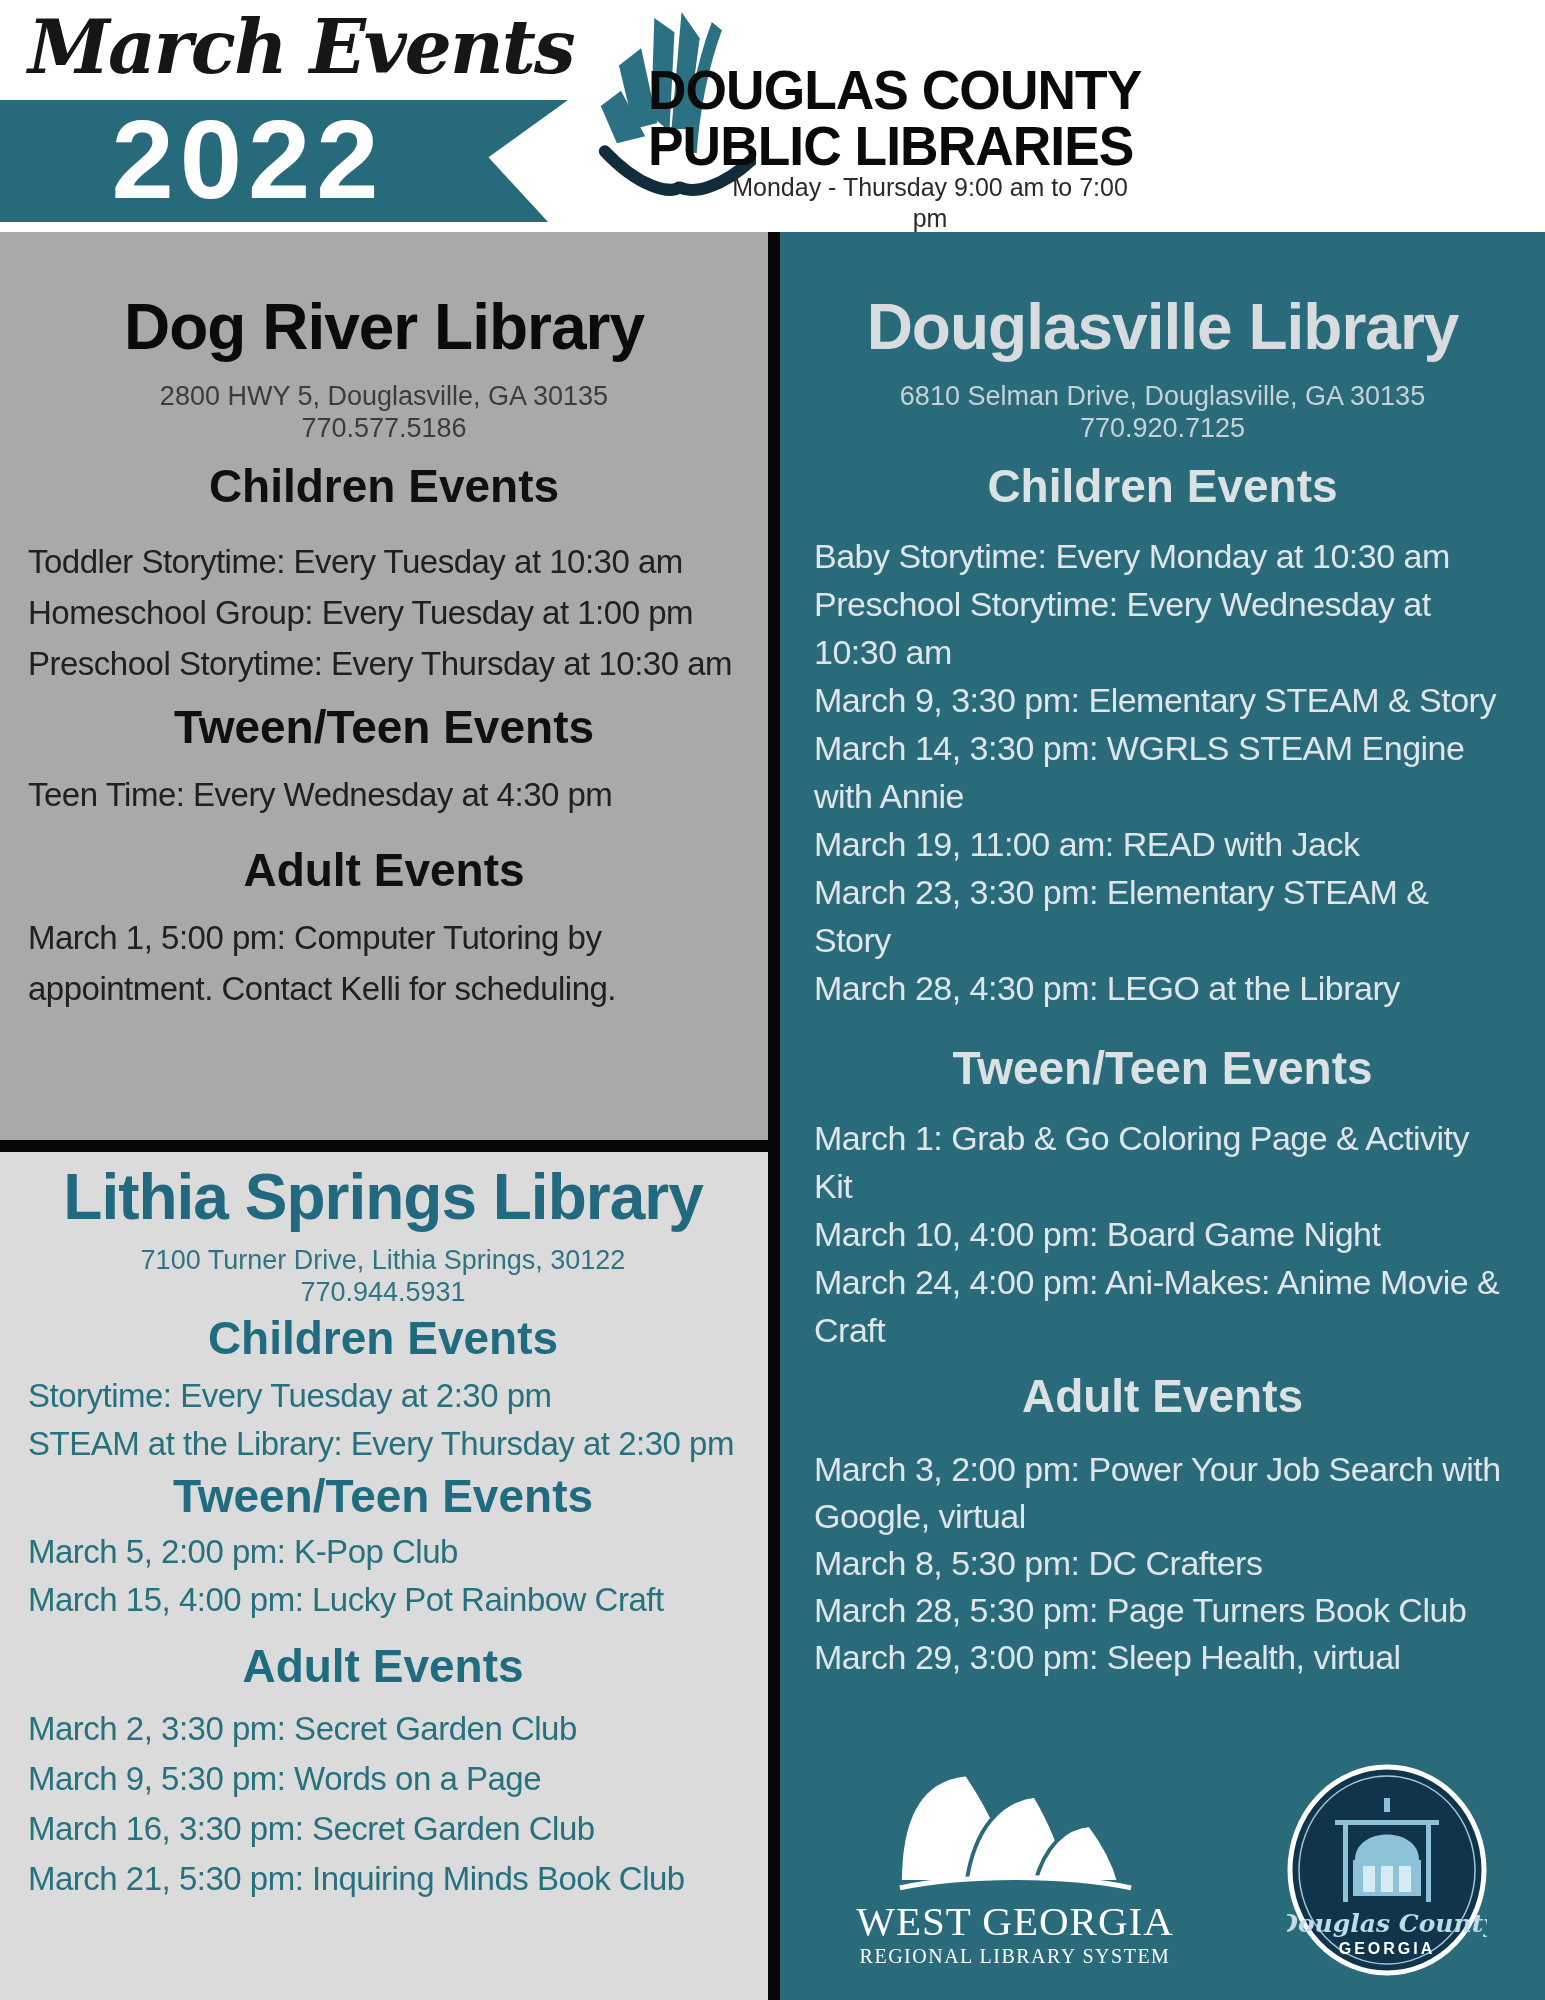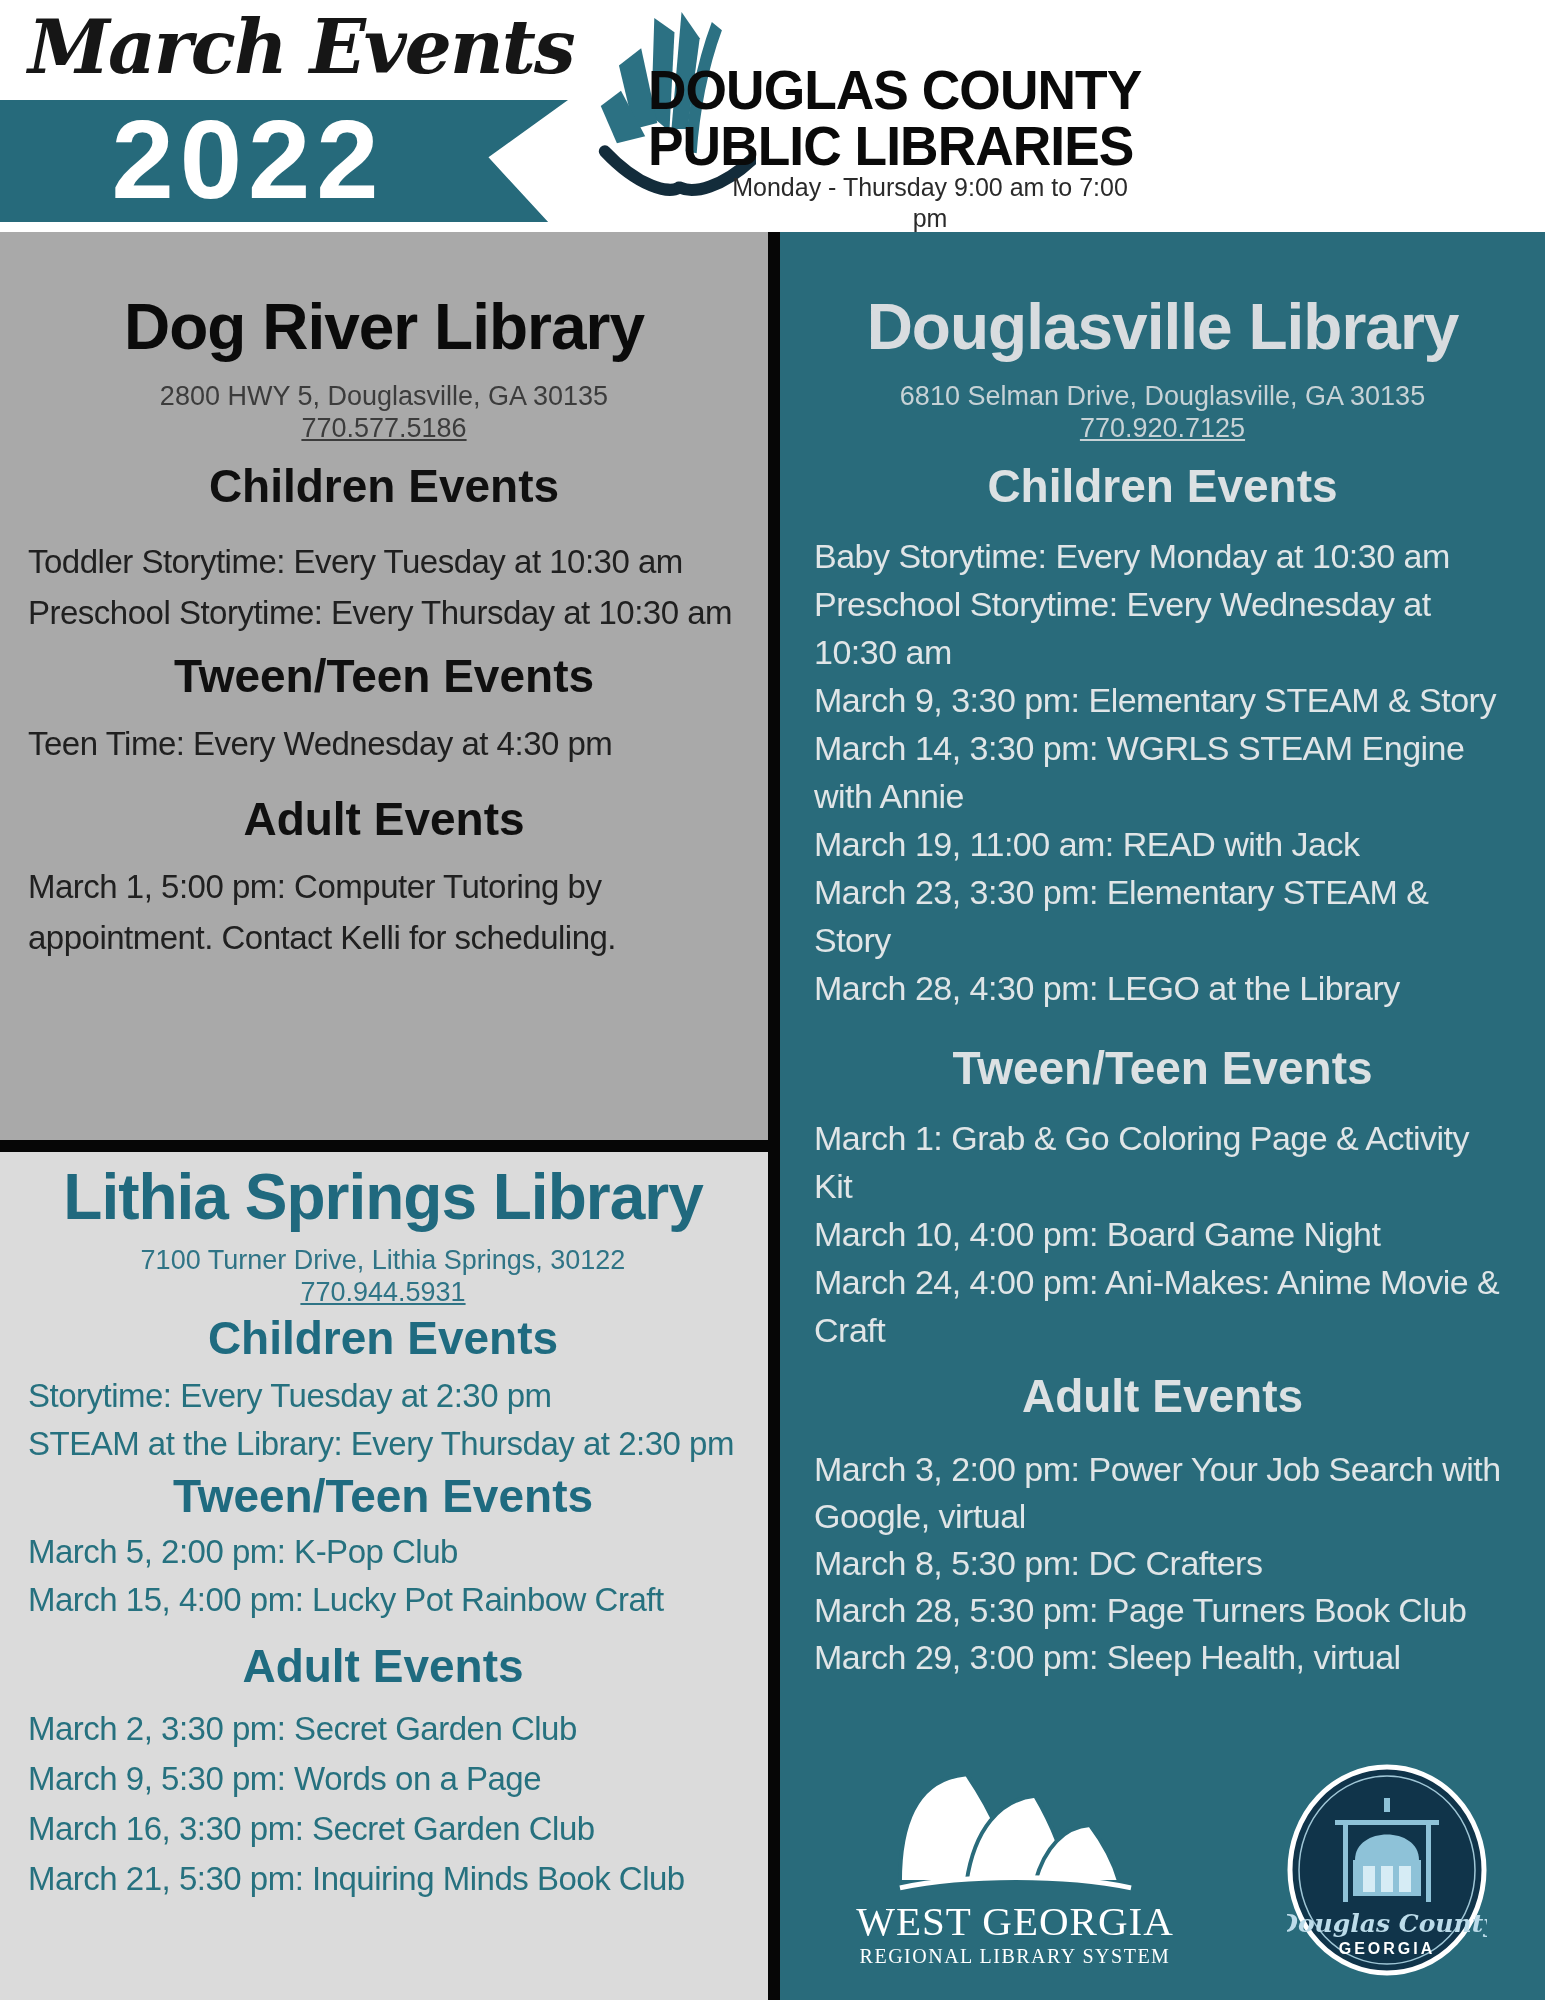--- a/index.html
+++ b/index.html
@@ -25,21 +25,21 @@
   
   .col{position:absolute;box-sizing:border-box;overflow:hidden;}
   .col-dogriver{left:0;top:232px;width:768px;height:908px;background:#a9a9a9;padding:58px 28px 0 28px;}
   .h-divider{position:absolute;left:0;top:1140px;width:768px;height:12px;background:#060606;}
   .col-lithia{left:0;top:1152px;width:768px;height:848px;background:#dbdbdb;padding:8px 30px 0 28px;}
   .v-divider{position:absolute;left:768px;top:232px;width:12px;height:1768px;background:#060606;}
   .col-dville{left:780px;top:232px;width:765px;height:1768px;background:#296b7b;padding:58px 34px 0 34px;}
 
   .sec-title{font-size:64px;line-height:74px;font-weight:800;text-align:center;letter-spacing:-1px;}
   .addr{font-size:27px;line-height:32px;text-align:center;margin-top:16px;}
-  .phone{font-size:27px;line-height:32px;text-align:center;text-decoration:underline;}
+  .phone{font-size:27px;line-height:32px;text-align:center;}
   .group-h{font-size:46px;line-height:56px;font-weight:800;text-align:center;}
   .ev{letter-spacing:-0.5px;}
 
   
   .col-dogriver .sec-title{color:#0b0b0b;}
   .col-dogriver .addr,.col-dogriver .phone{color:#3c3c3c;}
   .col-dogriver .group-h{color:#101010;}
   .col-dogriver .ev{font-size:33px;line-height:51px;color:#202020;}
   .dg-h1{margin-top:14px;} .dg-l1{margin-top:22px;}
   .dg-h2{margin-top:10px;} .dg-l2{margin-top:14px;}
@@ -108,20 +108,21 @@
   </div>
 
   <section class="col col-dogriver">
     <div class="sec-title">Dog River Library</div>
     <div class="addr">2800 HWY 5, Douglasville, GA 30135</div>
     <div class="phone">770.577.5186</div>
 
     <div class="group-h dg-h1">Children Events</div>
     <div class="dg-l1">
       <div class="ev">Toddler Storytime: Every Tuesday at 10:30 am</div>
+      <div class="ev">Homeschool Group: Every Tuesday at 1:00 pm</div>
       <div class="ev">Preschool Storytime: Every Thursday at 10:30 am</div>
     </div>
 
     <div class="group-h dg-h2">Tween/Teen Events</div>
     <div class="dg-l2">
       <div class="ev">Teen Time: Every Wednesday at 4:30 pm</div>
     </div>
 
     <div class="group-h dg-h3">Adult Events</div>
     <div class="dg-l3">

